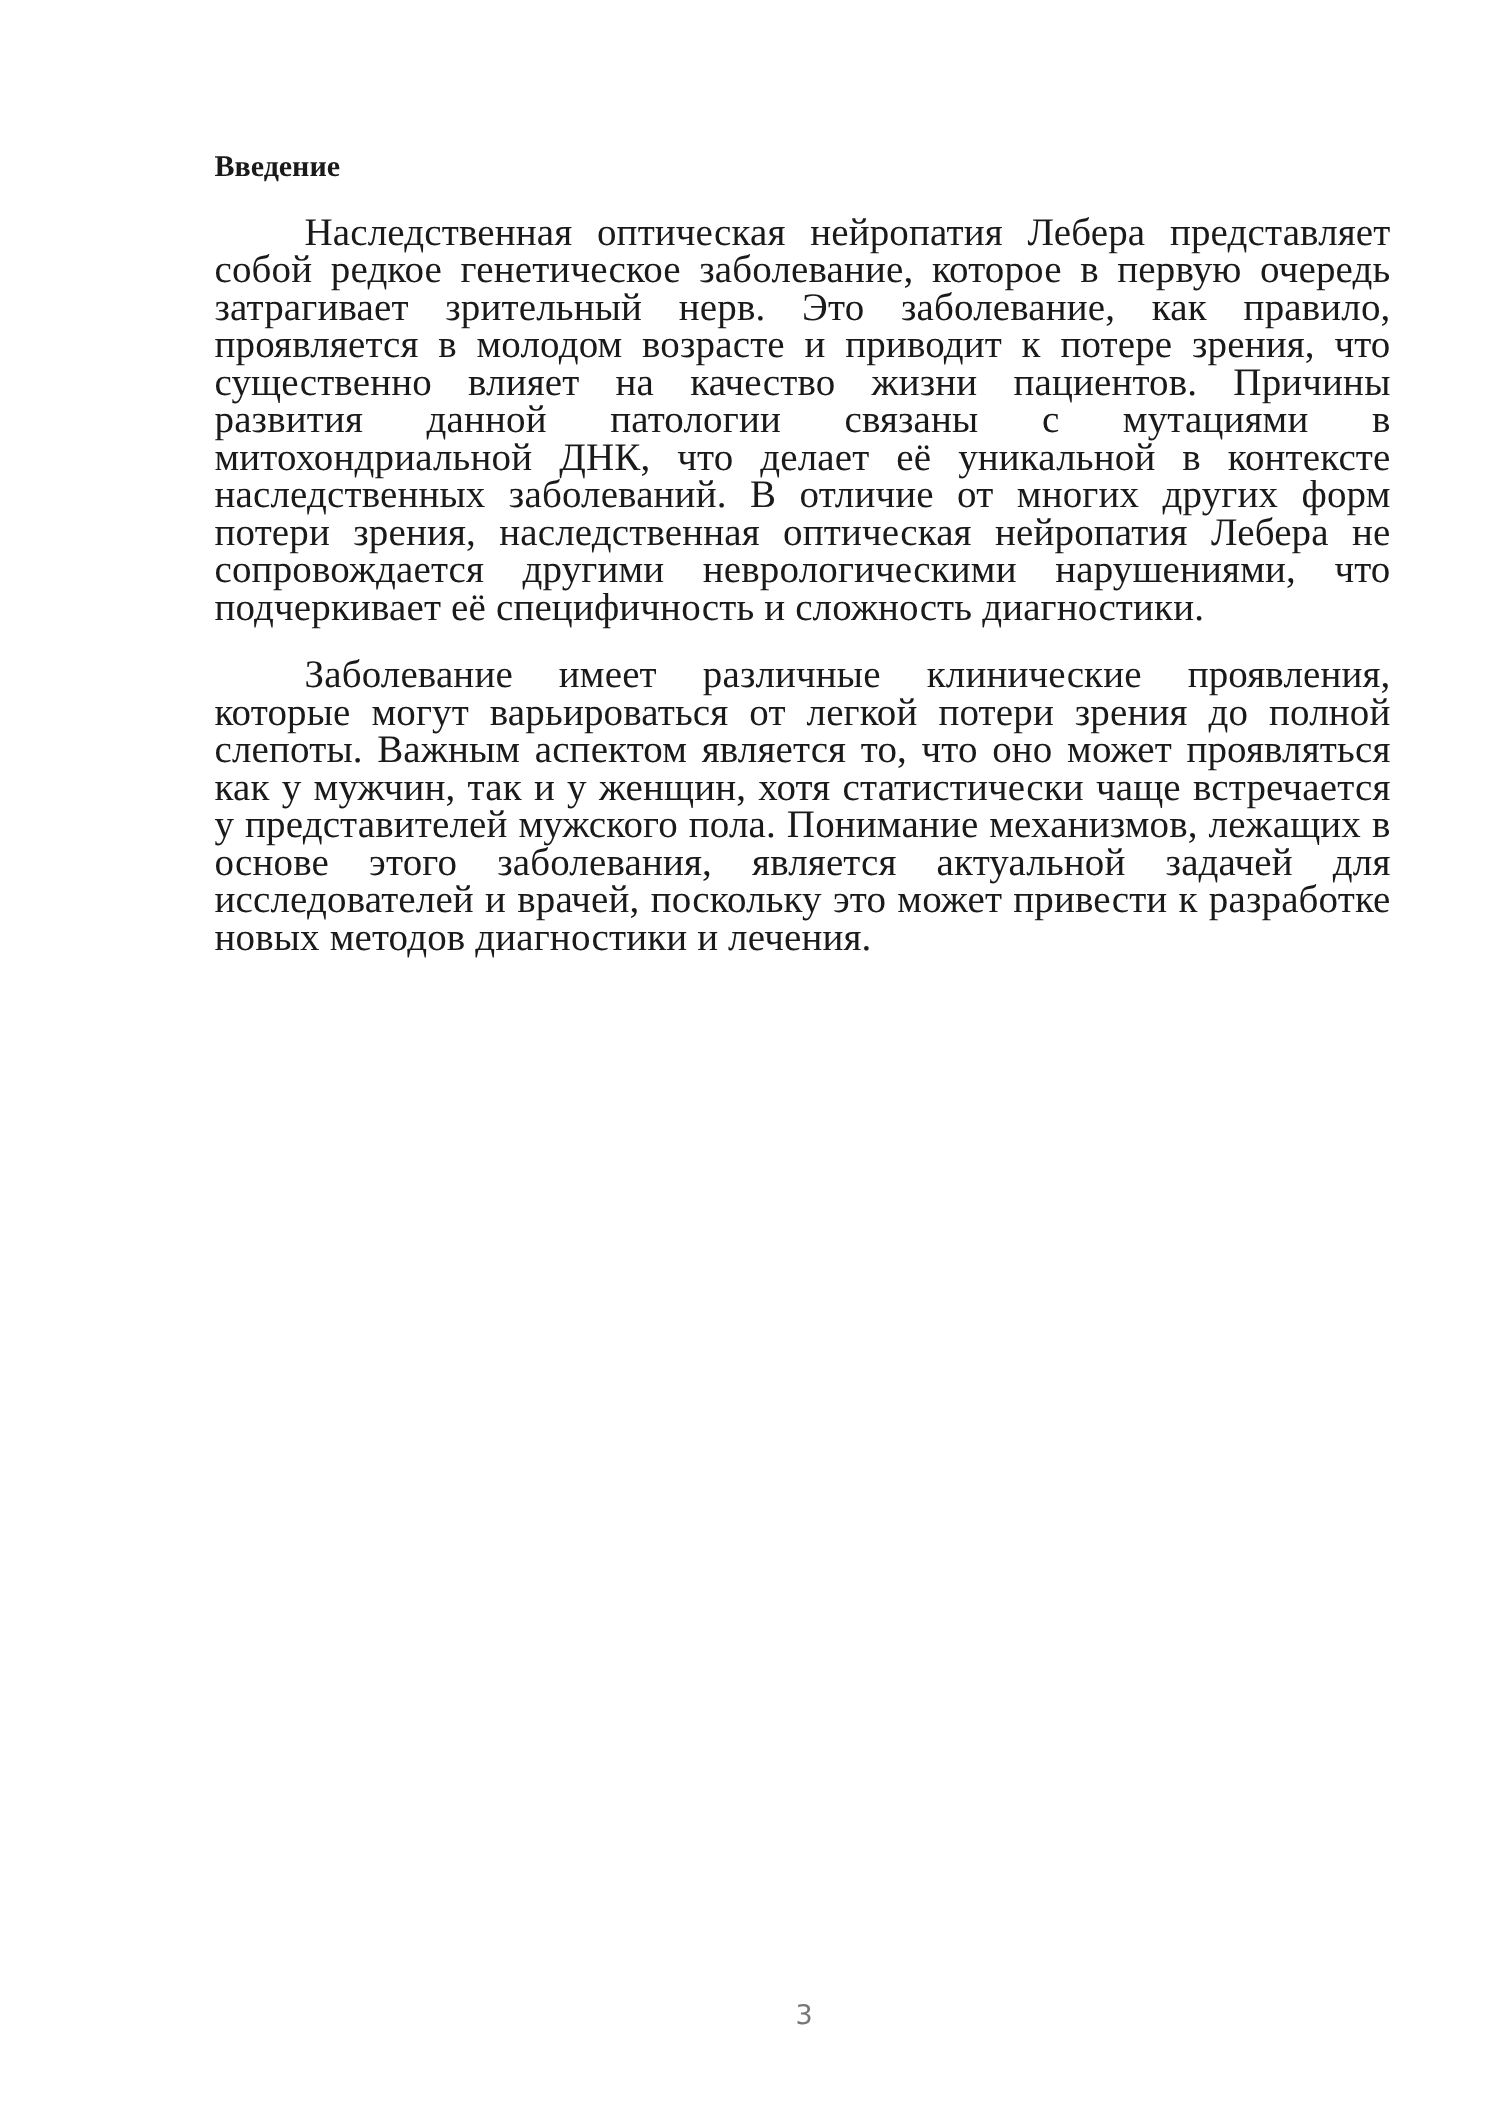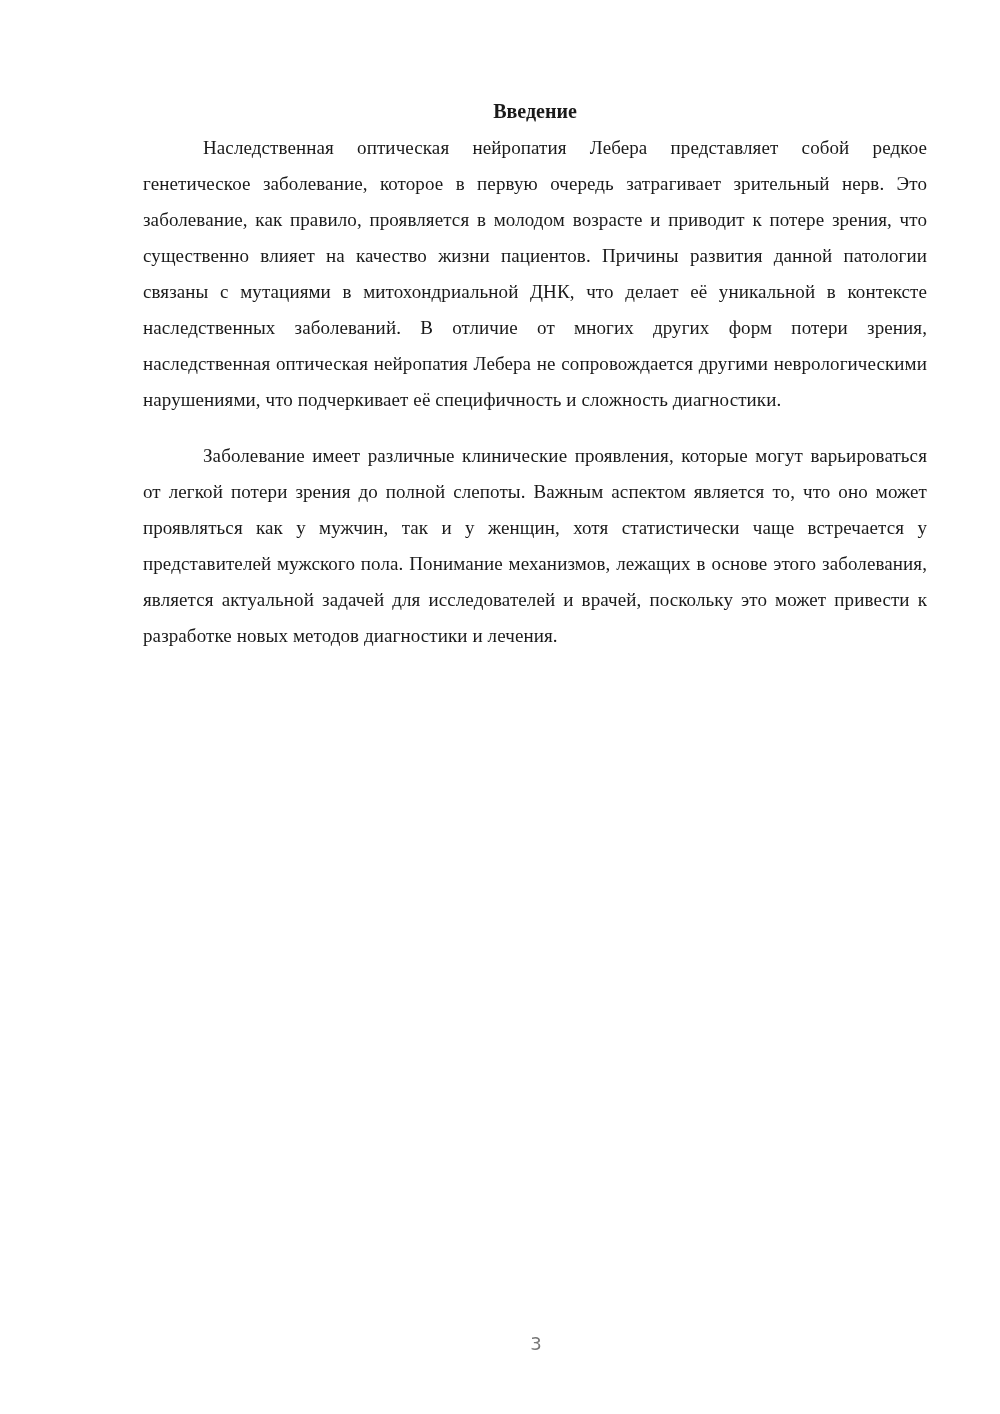--- a/index.html
+++ b/index.html
@@ -7,32 +7,32 @@
     .page { position: absolute; left: 0; top: 0; width: 1000px; height: 1414px; background: #ffffff; }
     .content {
       position: absolute;
       left: 143px;
       top: 96px;
       width: 784px;
       font-family: "Liberation Serif", serif;
       color: #1a1a1a;
     }
     .title {
-      text-align: center;
+      text-align: left;
       font-weight: bold;
       font-size: 20px;
       line-height: 30px;
       margin: 0 0 4px 0;
     }
     .para {
-      font-size: 19px;
-      line-height: 36px;
+      font-size: 26px;
+      line-height: 25px;
       text-align: justify;
       text-indent: 60px;
-      margin: 4px 0 20px 0;
+      margin: 16px 0 20px 0;
       letter-spacing: 0.1px;
     }
     .page-number {
       position: absolute;
       top: 1333px;
       left: 0;
       width: 1000px;
       text-align: center;
       font-family: "DejaVu Sans", sans-serif;
       font-size: 18px;

